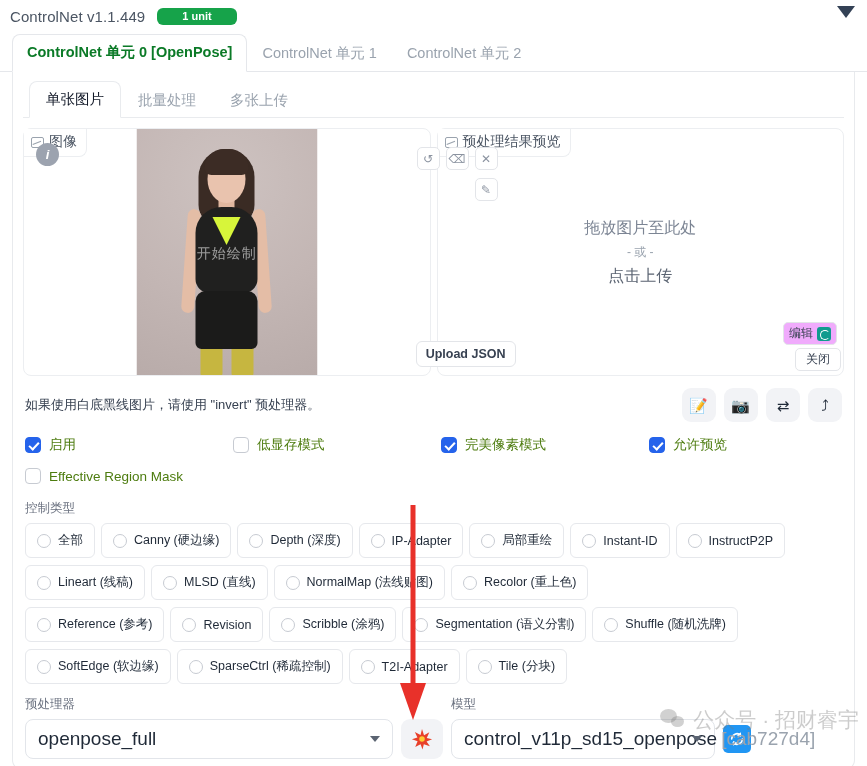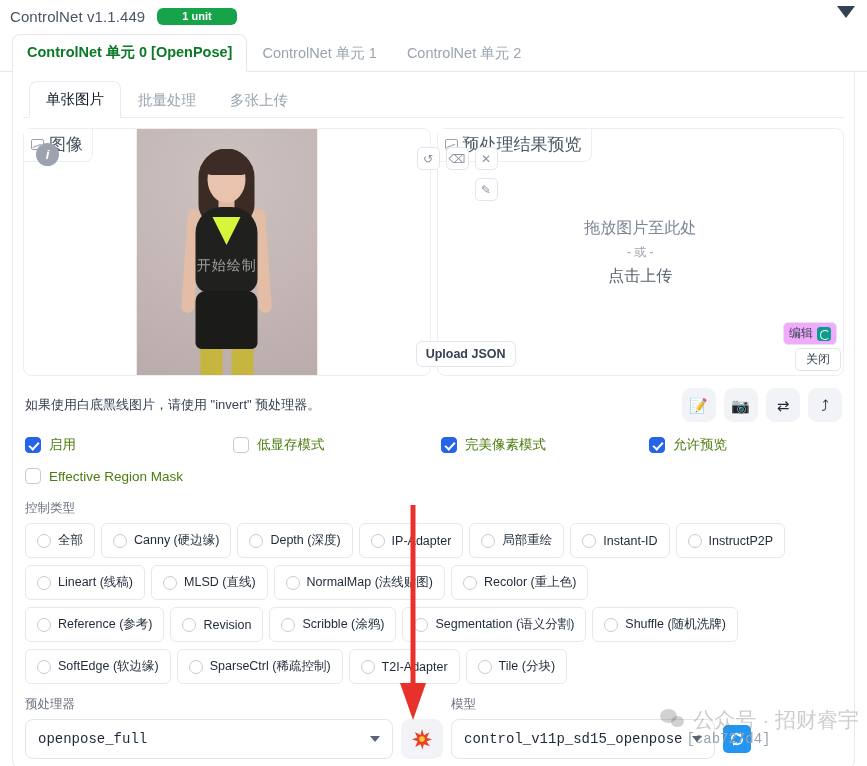--- a/index.html
+++ b/index.html
@@ -125,21 +125,21 @@
 
   .corner-label {
     position: absolute;
     top: 0; left: 0;
     background: #fff;
     border: 1px solid #eceef1;
     border-top: none; border-left: none;
     border-radius: 0 0 8px 0;
     padding: 4px 9px 5px 7px;
     display: flex; align-items: center; gap: 5px;
-    font-size: 17px;
+    font-size: 14px;
     color: #4b5563;
     z-index: 4;
   }
   .mini-img-icon {
     width: 13px; height: 11px;
     border: 1.4px solid #9aa3ae;
     border-radius: 2px;
     position: relative;
     flex: none;
   }
@@ -185,21 +185,21 @@
   .fig-neck { position:absolute; left:50%; top:68px; transform:translateX(-50%); width:16px; height:16px; background:#e0b79f; z-index:1;}
   .fig-torso { position:absolute; left:50%; top:78px; transform:translateX(-50%); width:62px; height:86px; background:#20201f; border-radius:26px 26px 14px 14px; z-index:2;}
   .fig-vneck { position:absolute; left:50%; top:88px; transform:translateX(-50%); width:0; height:0; border-left:14px solid transparent; border-right:14px solid transparent; border-top:28px solid #d7f53a; z-index:3;}
   .fig-arm-l { position:absolute; left:calc(50% - 42px); top:80px; width:13px; height:104px; background:#e4bda6; border-radius:7px; z-index:1; transform:rotate(4deg);}
   .fig-arm-r { position:absolute; left:calc(50% + 29px); top:80px; width:13px; height:104px; background:#e4bda6; border-radius:7px; z-index:1; transform:rotate(-4deg);}
   .fig-waist { position:absolute; left:50%; top:148px; transform:translateX(-50%); width:44px; height:22px; background:#e3bda7; z-index:1;}
   .fig-shorts { position:absolute; left:50%; top:162px; transform:translateX(-50%); width:62px; height:58px; background:#1b1b1a; border-radius:10px 10px 6px 6px; z-index:2;}
   .fig-leg-l { position:absolute; left:calc(50% - 26px); top:214px; width:22px; height:34px; background:#c6b640; z-index:1; border-radius:4px;}
   .fig-leg-r { position:absolute; left:calc(50% + 5px); top:214px; width:22px; height:34px; background:#c6b640; z-index:1; border-radius:4px;}
   .photo-watermark {
-    position: absolute; left: 50%; top: 128px;
+    position: absolute; left: 50%; top: 116px;
     transform: translateX(-50%);
     font-size: 14px; color: rgba(255,255,255,.55);
     white-space: nowrap; z-index: 5;
     letter-spacing: 1px;
   }
 
   .img-tools {
     position: absolute;
     right: -68px; top: 18px;
     display: flex; flex-direction: column; gap: 8px;
@@ -386,25 +386,24 @@
   }
   .field { display: flex; flex-direction: column; }
   .field-label { font-size: 12.5px; color: #6b7280; margin-bottom: 6px; }
   .select {
     border: 1px solid #e2e5ea;
     border-radius: 8px;
     background: #fff;
     height: 40px;
     display: flex; align-items: center;
     padding: 0 12px;
-    font-size: 14px;
+    font-size: 19px;
     color: #1f2937;
     position: relative;
     cursor: pointer;
-    font-family: Liberation Mono, monospace;
   }
   .select .caret {
     position: absolute; right: 12px;
     width: 0; height: 0;
     border-left: 5px solid transparent;
     border-right: 5px solid transparent;
     border-top: 6px solid #5b6472;
   }
   .sel-pre { width: 368px; }
   .sel-model { width: 264px; }

